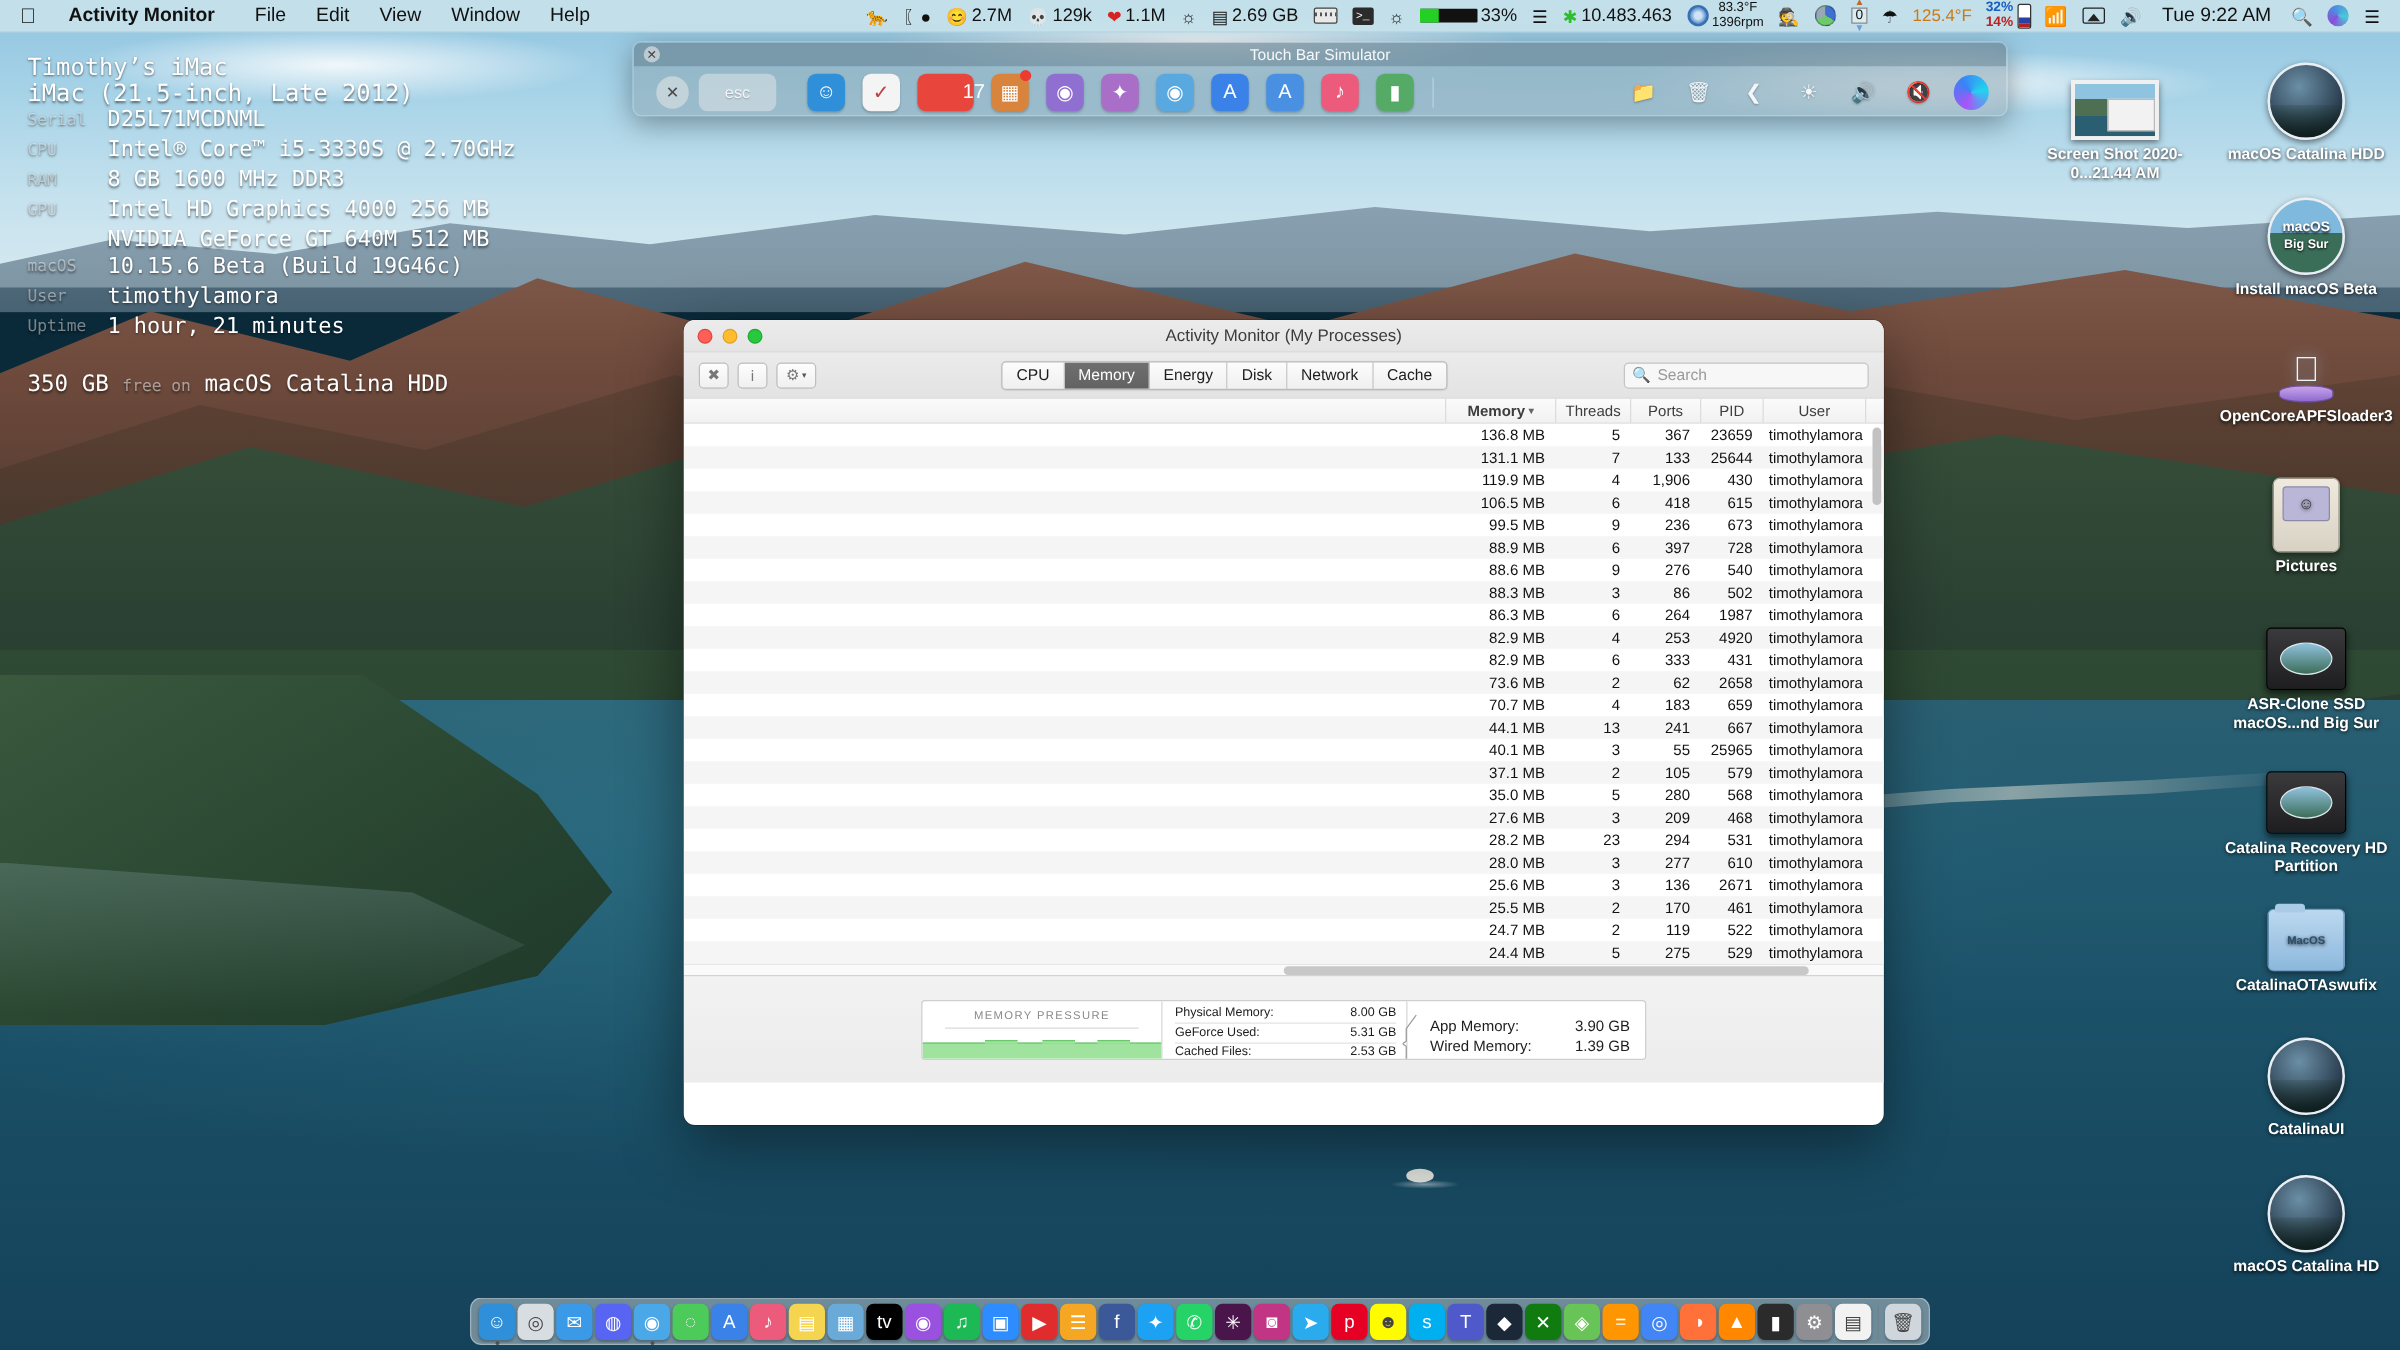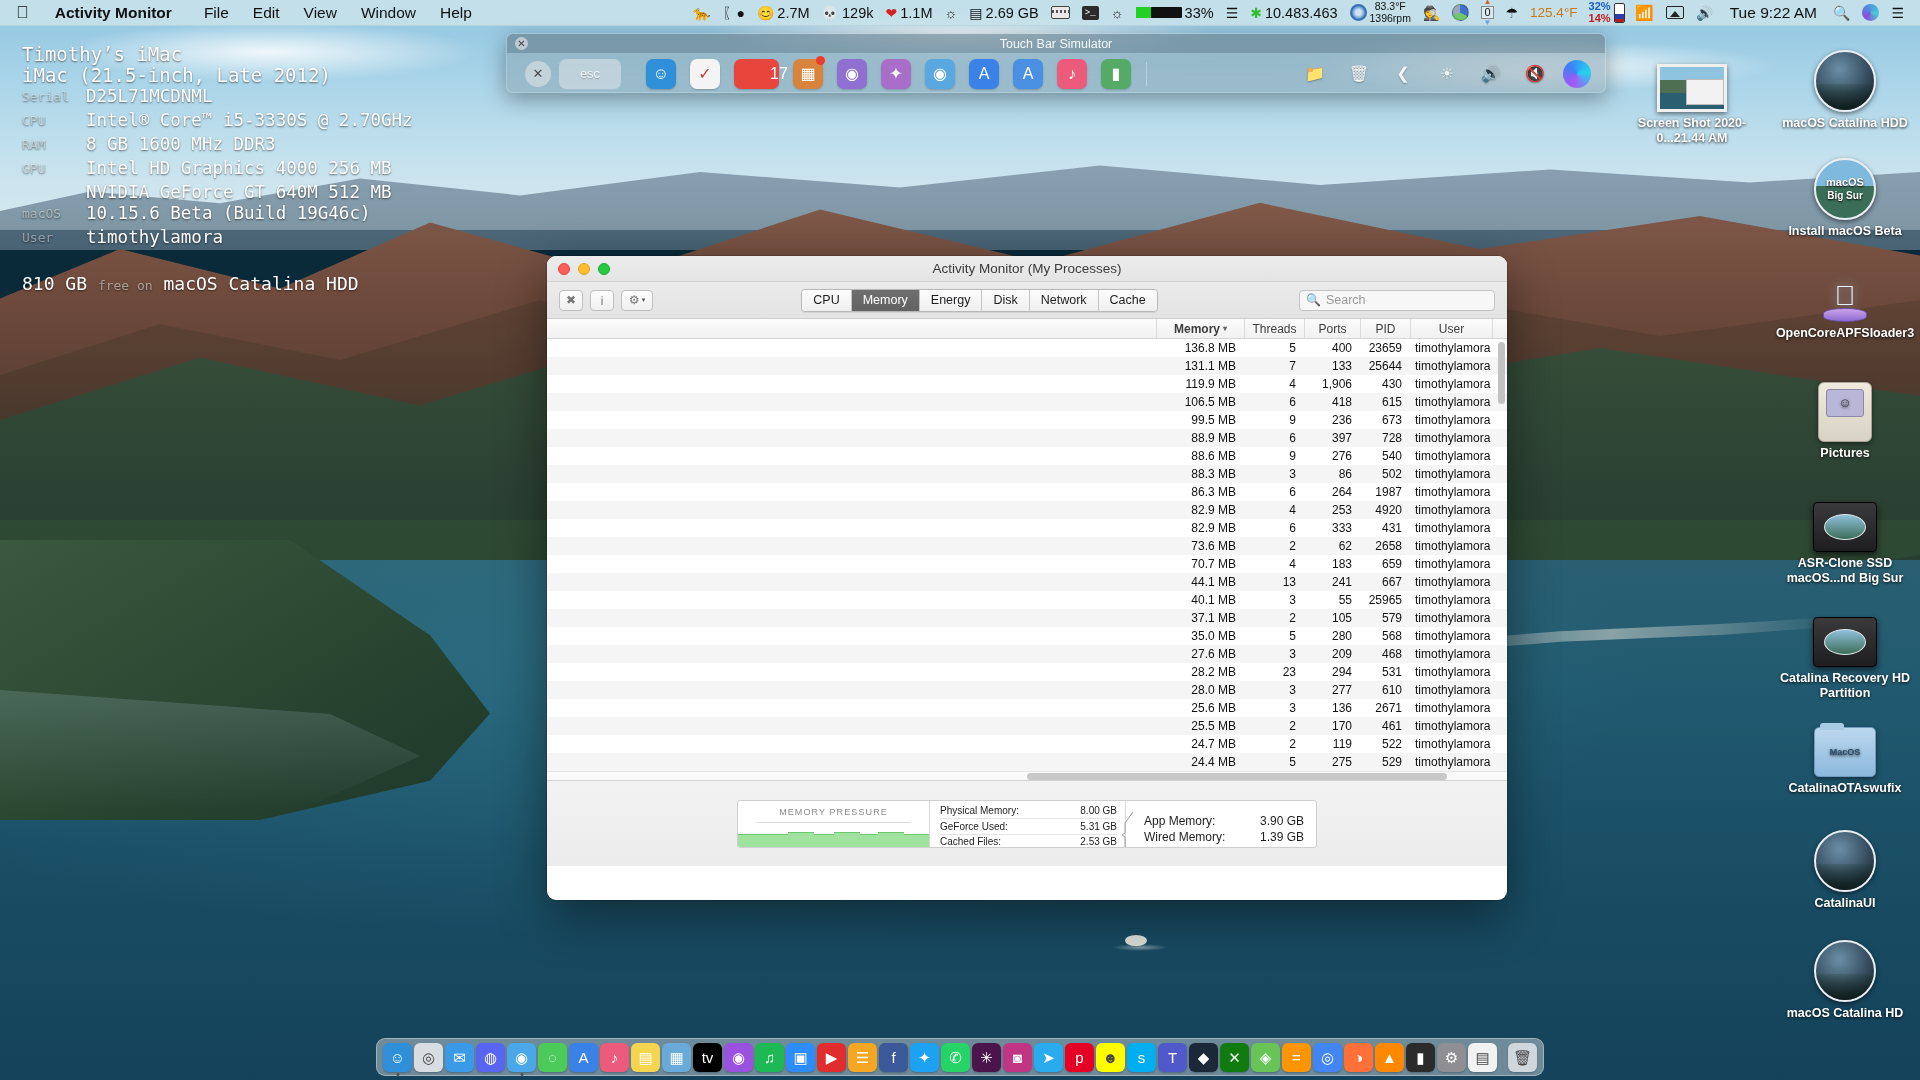--- a/index.html
+++ b/index.html
@@ -363,23 +363,27 @@
         <div>NVIDIA GeForce GT 640M 512 MB</div>
       </div>
       <div class="row">
         <div class="lbl">macOS</div>
         <div>10.15.6 Beta (Build 19G46c)</div>
       </div>
       <div class="row">
         <div class="lbl">User</div>
         <div>timothylamora</div>
       </div>
+      <div class="row">
+        <div class="lbl">Uptime</div>
+        <div>1 hour, 21 minutes</div>
+      </div>
     </div>
   <div class="free">
-    <span>810 GB</span>
+    <span>350 GB</span>
     <span class="sm">free on</span>
     <span>macOS Catalina HDD</span>
   </div>
 </div>
 
 <div id="desktop-icons">
     <div class="desk-icon" style="left: 1617px; top: 40px;">
       <div class="art">
         <div class="di-shot">
           <i></i>
@@ -664,21 +668,21 @@
     </div>
     <div class="col c-end"></div>
   </div>
 
   <div id="am-rows">
     <div id="am-rowlist">
         <div class="am-row">
           <div class="pname"></div>
           <div class="cell c-mem">136.8 MB</div>
           <div class="cell c-thr">5</div>
-          <div class="cell c-por">400</div>
+          <div class="cell c-por">367</div>
           <div class="cell c-pid">23659</div>
           <div class="cell usr c-usr">timothylamora</div>
           <div class="c-end"></div>
         </div>
         <div class="am-row">
           <div class="pname"></div>
           <div class="cell c-mem">131.1 MB</div>
           <div class="cell c-thr">7</div>
           <div class="cell c-por">133</div>
           <div class="cell c-pid">25644</div>

